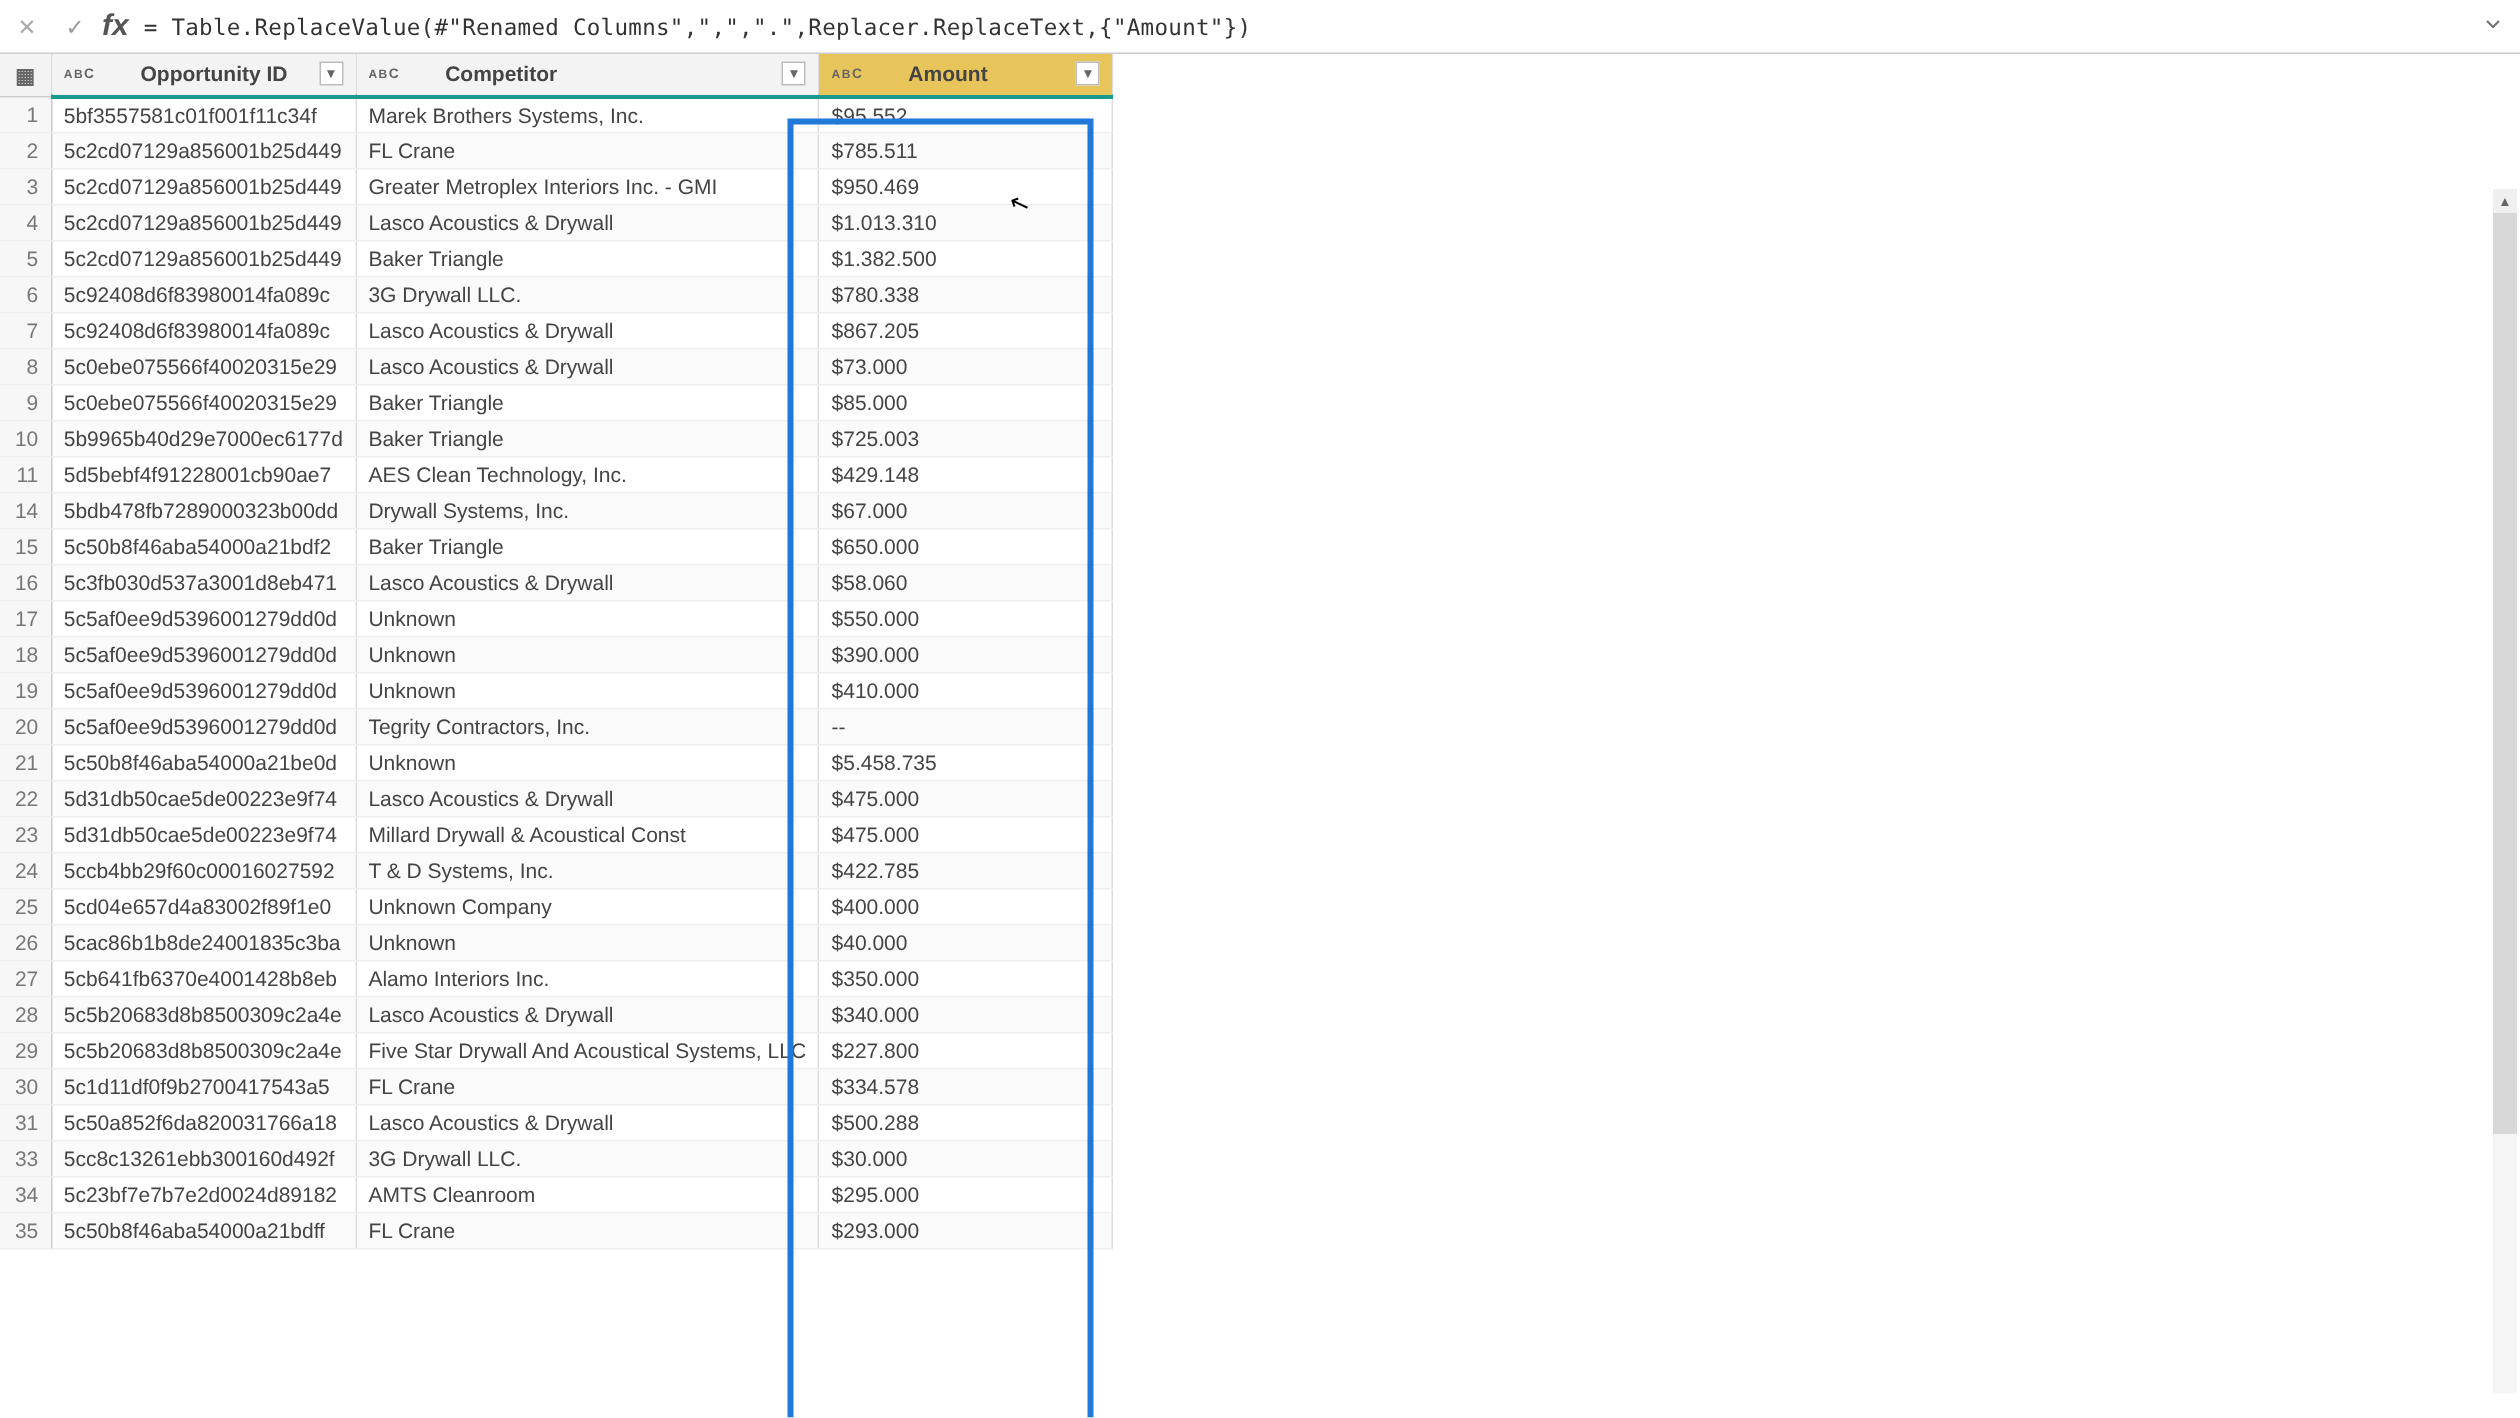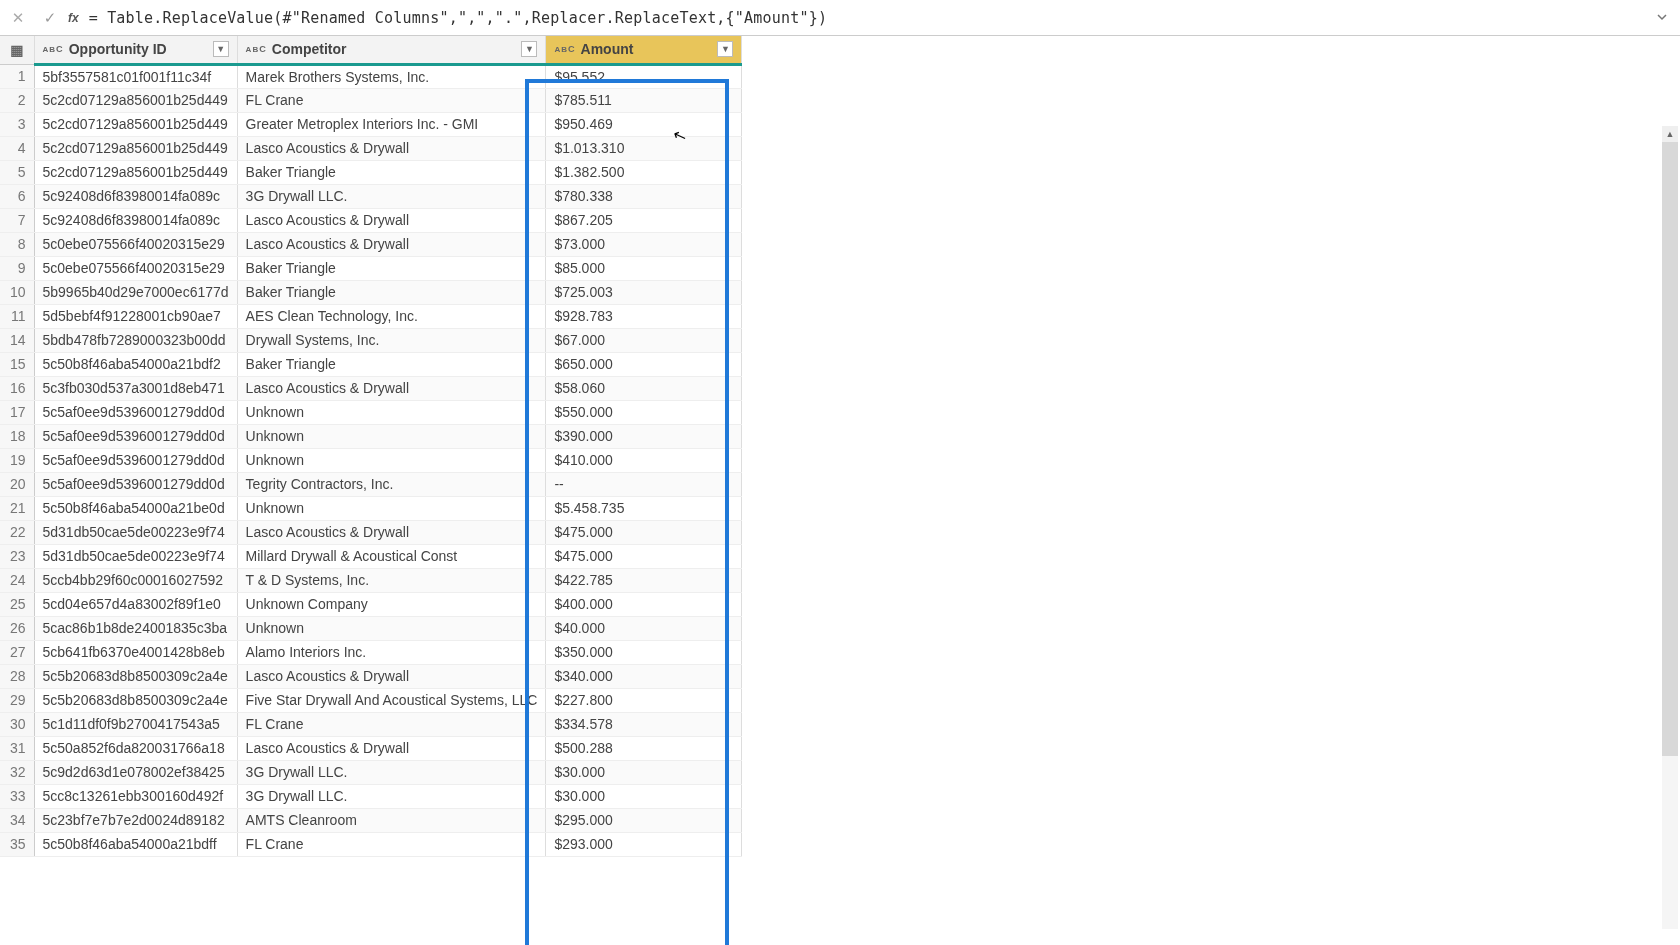--- a/index.html
+++ b/index.html
@@ -33,21 +33,21 @@
       color: #888;
       margin-right: 4px;
     }
     .fb-close { color: #aaa; }
     .fb-check { color: #999; }
     .fb-fx {
       font-style: italic;
       font-weight: 600;
       color: #555;
       margin-right: 10px;
-      font-size: 12px;
+      font-size: 20px;
     }
     .fb-content {
       flex: 1;
       font-family: Consolas, monospace;
       font-size: 15px;
       color: #333;
       letter-spacing: 0.2px;
       white-space: nowrap;
     }
     .fb-chev {
@@ -115,21 +115,21 @@
       margin-right: 6px;
       font-size: 11px;
       color: #666;
     }
     .type-icon sup { font-size: 8px; margin-right: 1px; }
     .hdr-flex {
       display: flex;
       align-items: center;
       width: 100%;
     }
-    .hdr-label { flex: 1; }
+    .hdr-label { flex: 1; margin-left: 25px; }
     .hdr-chev {
       width: 16px;
       height: 16px;
       border: 1px solid #bbb;
       display: flex;
       align-items: center;
       justify-content: center;
       font-size: 9px;
       color: #666;
       background: #fff;
@@ -314,21 +314,21 @@
         <tr>
     <td class="rownum">10</td>
     <td>5b9965b40d29e7000ec6177d</td>
     <td>Baker Triangle</td>
     <td>$725.003</td>
         </tr>
         <tr>
     <td class="rownum">11</td>
     <td>5d5bebf4f91228001cb90ae7</td>
     <td>AES Clean Technology, Inc.</td>
-    <td>$928.783</td>
+    <td>$429.148</td>
         </tr>
         <tr>
     <td class="rownum">14</td>
     <td>5bdb478fb7289000323b00dd</td>
     <td>Drywall Systems, Inc.</td>
     <td>$67.000</td>
         </tr>
         <tr>
     <td class="rownum">15</td>
     <td>5c50b8f46aba54000a21bdf2</td>
@@ -423,26 +423,20 @@
     <td class="rownum">30</td>
     <td>5c1d11df0f9b2700417543a5</td>
     <td>FL Crane</td>
     <td>$334.578</td>
         </tr>
         <tr>
     <td class="rownum">31</td>
     <td>5c50a852f6da820031766a18</td>
     <td>Lasco Acoustics &amp; Drywall</td>
     <td>$500.288</td>
-        </tr>
-        <tr>
-    <td class="rownum">32</td>
-    <td>5c9d2d63d1e078002ef38425</td>
-    <td>3G Drywall LLC.</td>
-    <td>$30.000</td>
         </tr>
         <tr>
     <td class="rownum">33</td>
     <td>5cc8c13261ebb300160d492f</td>
     <td>3G Drywall LLC.</td>
     <td>$30.000</td>
         </tr>
         <tr>
     <td class="rownum">34</td>
     <td>5c23bf7e7b7e2d0024d89182</td>

